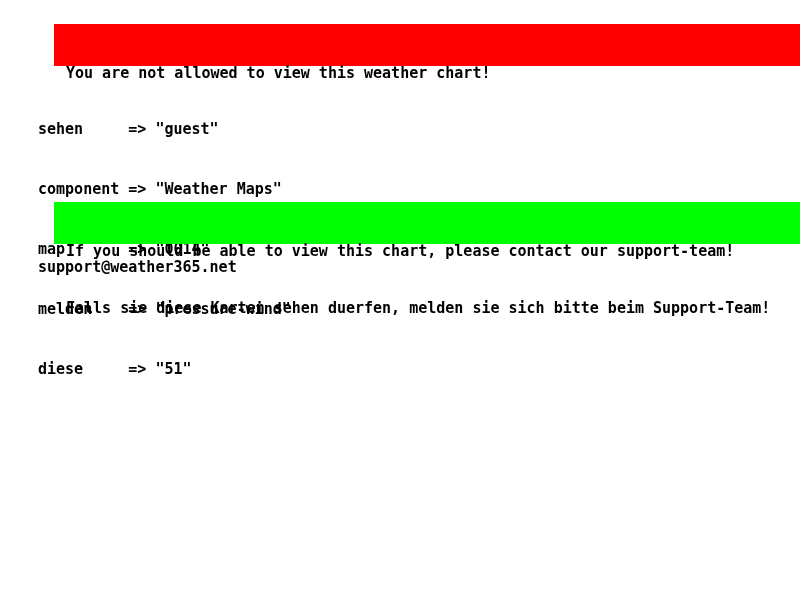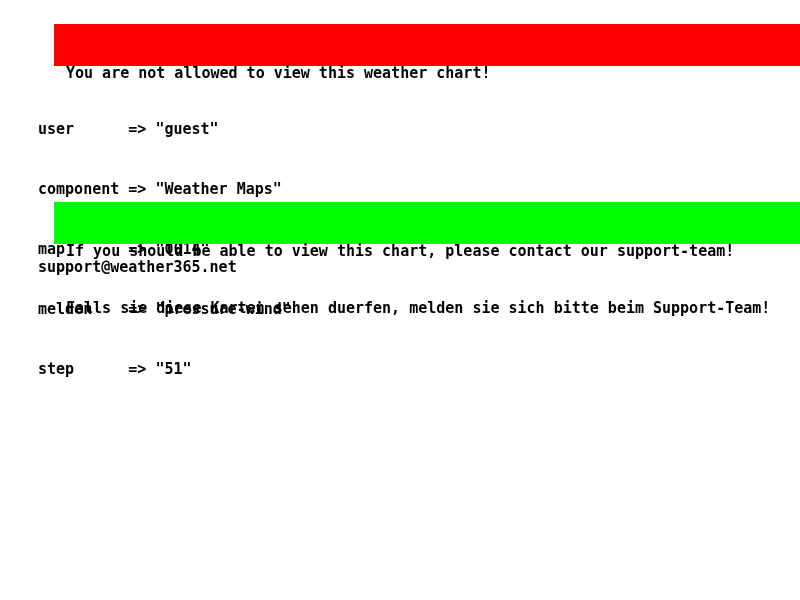--- a/index.html
+++ b/index.html
@@ -50,25 +50,25 @@
 </head>
 <body>
 
 <div class="page">
 
   <div class="banner banner-alert">
     <div>You are not allowed to view this weather chart!</div>
   </div>
 
   <div class="kv-block">
-    <div><span class="kv-key">user</span><span class="kv-sep">=&gt;</span><span class="kv-value">"guest"</span></div>
+    <div><span class="kv-key">sehen</span><span class="kv-sep">=&gt;</span><span class="kv-value">"guest"</span></div>
     <div><span class="kv-key">component</span><span class="kv-sep">=&gt;</span><span class="kv-value">"Weather Maps"</span></div>
     <div><span class="kv-key">map</span><span class="kv-sep">=&gt;</span><span class="kv-value">"0014"</span></div>
     <div><span class="kv-key">melden</span><span class="kv-sep">=&gt;</span><span class="kv-value">"pressure-wind"</span></div>
-    <div><span class="kv-key">step</span><span class="kv-sep">=&gt;</span><span class="kv-value">"51"</span></div>
+    <div><span class="kv-key">diese</span><span class="kv-sep">=&gt;</span><span class="kv-value">"51"</span></div>
   </div>
 
   <div class="banner banner-info">
     <div>If you should be able to view this chart, please contact our support-team!</div>
     <div>Falls sie diese Karten sehen duerfen, melden sie sich bitte beim Support-Team!</div>
   </div>
 
   <div class="footer">
     <span>support@weather365.net</span>
   </div>

